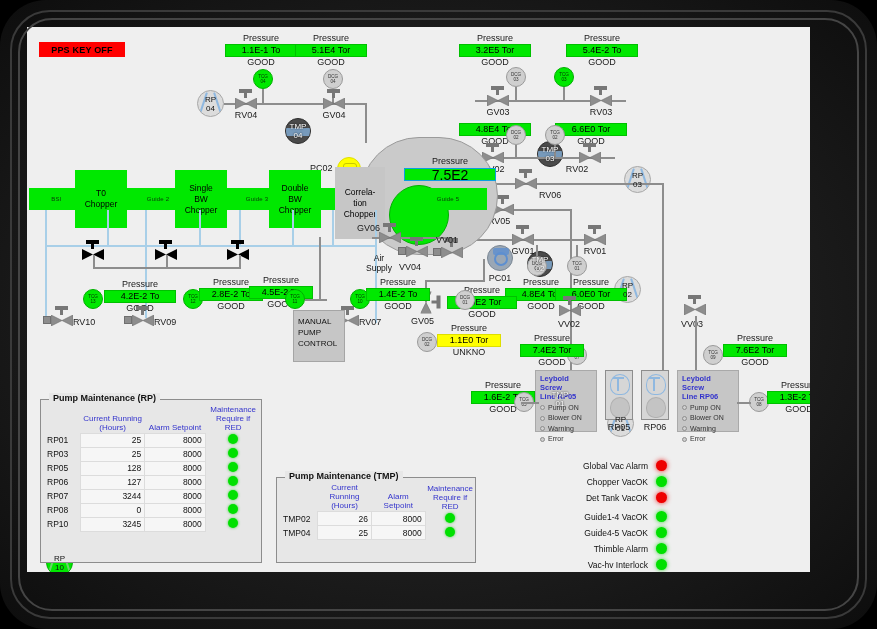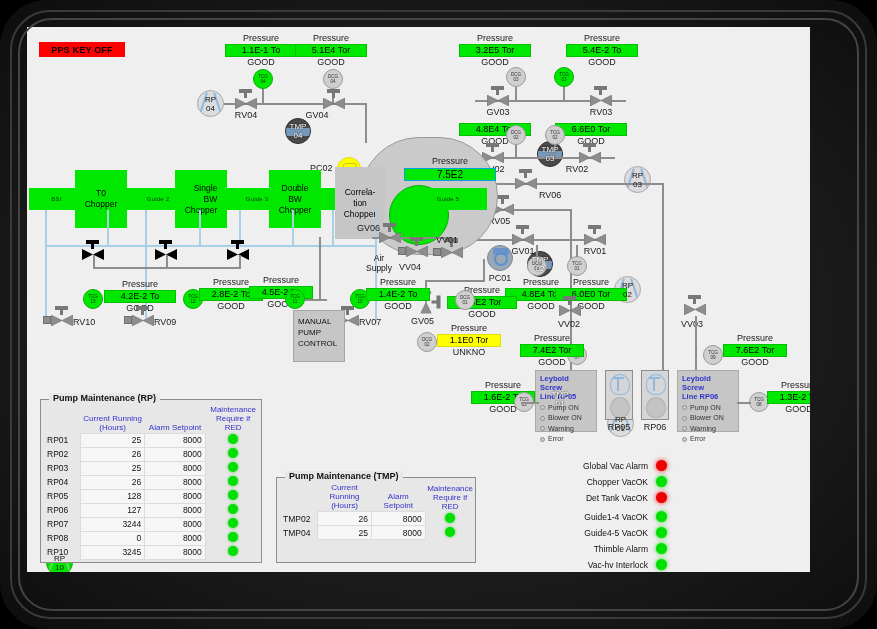--- a/index.html
+++ b/index.html
@@ -128,21 +128,21 @@
     background:#cacaca; border:1px solid #9a9a9a;
     border-radius: 68px 68px 68px 68px;
   }
   #vesselcore {
     position:absolute; left:362px; top:158px; width:60px; height:60px;
     background:#00e800; border-radius:50%; border:1px solid #00b000;
   }
   #vesselpress {
     position:absolute; left:377px; top:141px; width:92px; height:13px;
     background:#00e800; border:1px solid #0aa0e0; color:#000;
-    font-size:10px; display:flex; align-items:center; justify-content:center;
+    font-size:14px; display:flex; align-items:center; justify-content:center;
   }
   #vesselpresslbl { position:absolute; left:377px; top:129px; width:92px; text-align:center; }
 
   
   #pc02 {
     position:absolute; left:310px; top:130px; width:24px; height:24px;
     background:#ffff00; border-radius:50%; border:1px solid #dede00;
   }
   #pc02 .inner { position:absolute; left:5px; top:5px; width:14px; height:14px;
     border:1.6px solid #c9c900; border-radius:3px; }
@@ -266,21 +266,21 @@
     </div>
 
     <div class="valve vgray" style="left:296px; top:71px;">
       <svg class="bt" viewBox="0 0 22 11">
           <polygon points="0,0 11,5.5 0,11"></polygon>
           <polygon points="22,0 11,5.5 22,11"></polygon>
         </svg>
       <div class="stem"></div>
         <div class="cap"></div>
     </div>
-    <div class="abs lbl lbl-c" style="left:268px; top:83px; width:44px;">GV04</div>
+    <div class="abs lbl lbl-c" style="left:285px; top:83px; width:44px;">GV04</div>
     <div class="pipe h" style="left:318px; top:76px; width:22px;"></div>
     <div class="pipe v" style="left:338px; top:76px; height:40px;"></div>
 
     <div class="pgroup" style="left:432px; top:6px; width:72px;">
       <div class="t">Pressure</div>
       <div class="valbox">3.2E5 Tor</div>
       <div class="s">GOOD</div>
     </div>
     <div class="pgroup" style="left:539px; top:6px; width:72px;">
       <div class="t">Pressure</div>
@@ -493,21 +493,21 @@
       <span>Guide 4</span>
     </div>
     <div class="guide" style="left:382px; top:161px; width:78px;">
       <span>Guide 5</span>
     </div>
 
     <div class="chopper" style="left:48px; top:143px;">
       <span style="white-space:pre-line">T0
 Chopper</span>
     </div>
-    <div class="chopper" style="left:148px; top:143px;text-align:right;">
+    <div class="chopper" style="left:148px; top:143px;">
       <span style="white-space:pre-line">Single
 BW
 Chopper</span>
     </div>
     <div class="chopper" style="left:242px; top:143px;">
       <span style="white-space:pre-line">Double
 BW
 Chopper</span>
     </div>
     <div class="chopper gray" style="left:308px; top:140px; width:50px; height:72px;">
@@ -841,34 +841,22 @@
           </tr>
         </thead>
         <tbody id="rp-body">
             <tr>
               <td class="name">RP01</td>
               <td class="cell">25</td>
               <td class="cell">8000</td>
               <td class="led"><span class="dot"></span></td>
             </tr>
             <tr>
-              <td class="name">RP02</td>
-              <td class="cell">26</td>
-              <td class="cell">8000</td>
-              <td class="led"><span class="dot"></span></td>
-            </tr>
-            <tr>
               <td class="name">RP03</td>
               <td class="cell">25</td>
-              <td class="cell">8000</td>
-              <td class="led"><span class="dot"></span></td>
-            </tr>
-            <tr>
-              <td class="name">RP04</td>
-              <td class="cell">26</td>
               <td class="cell">8000</td>
               <td class="led"><span class="dot"></span></td>
             </tr>
             <tr>
               <td class="name">RP05</td>
               <td class="cell">128</td>
               <td class="cell">8000</td>
               <td class="led"><span class="dot"></span></td>
             </tr>
             <tr>

